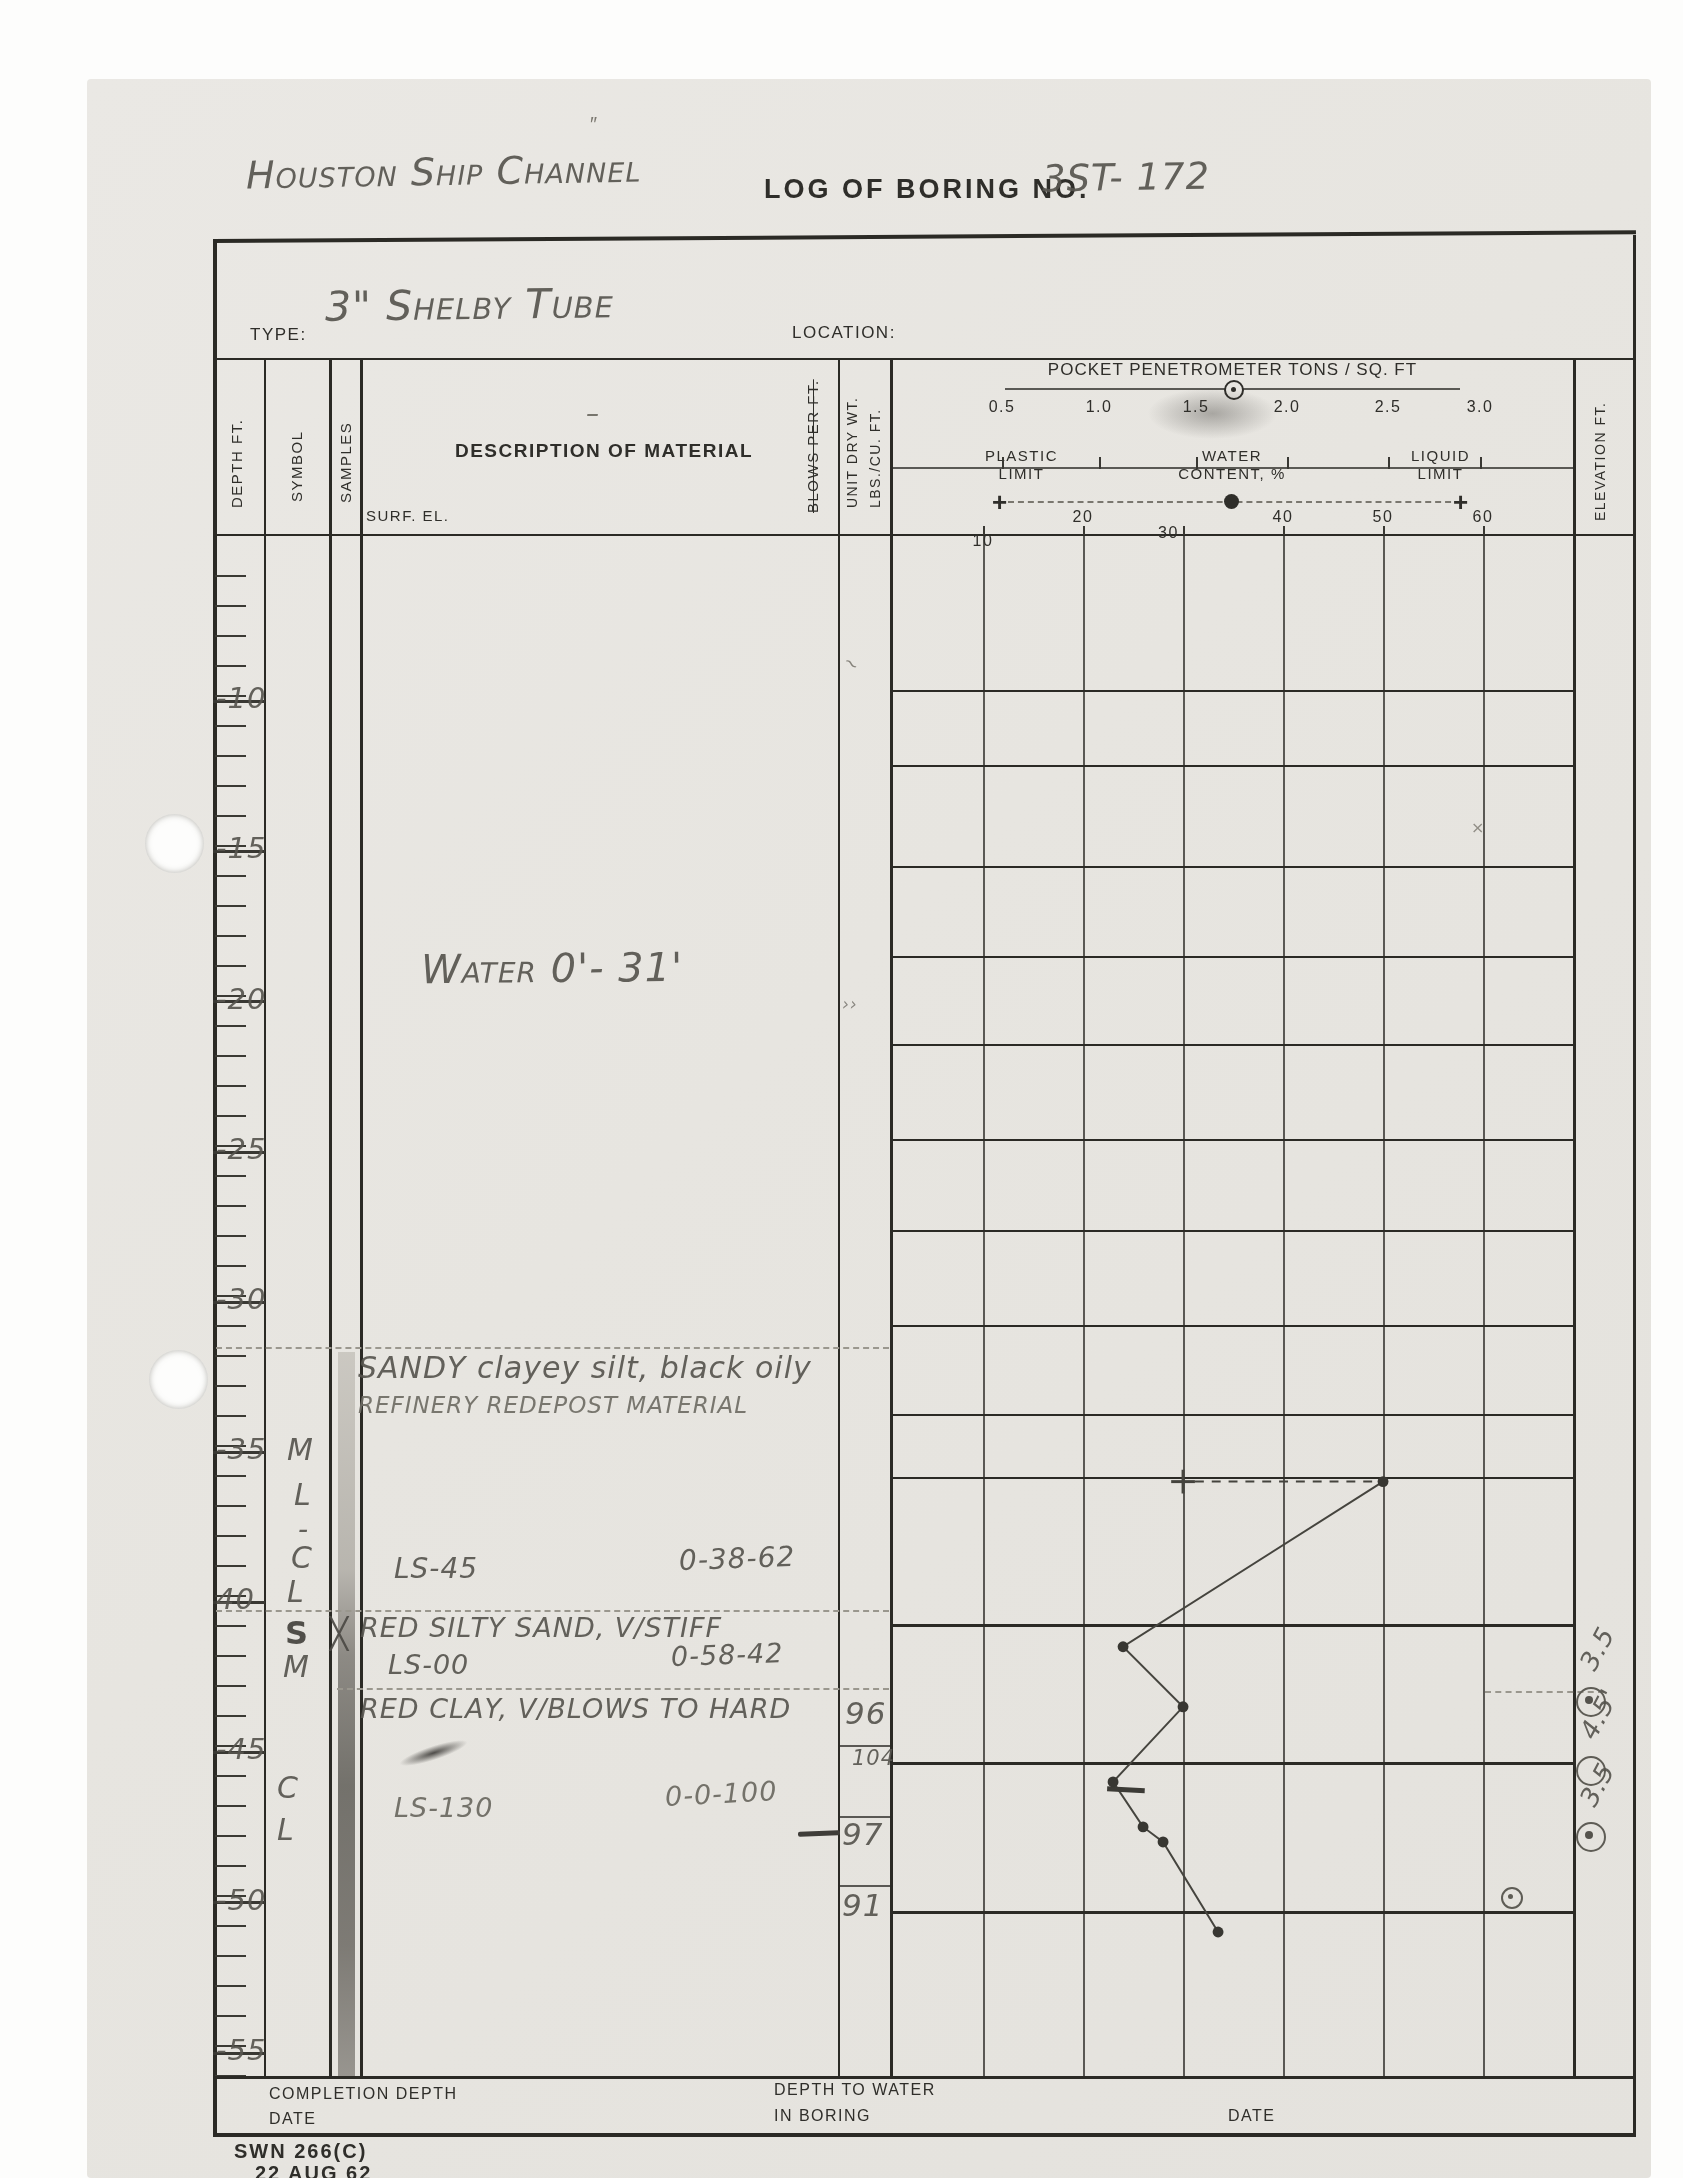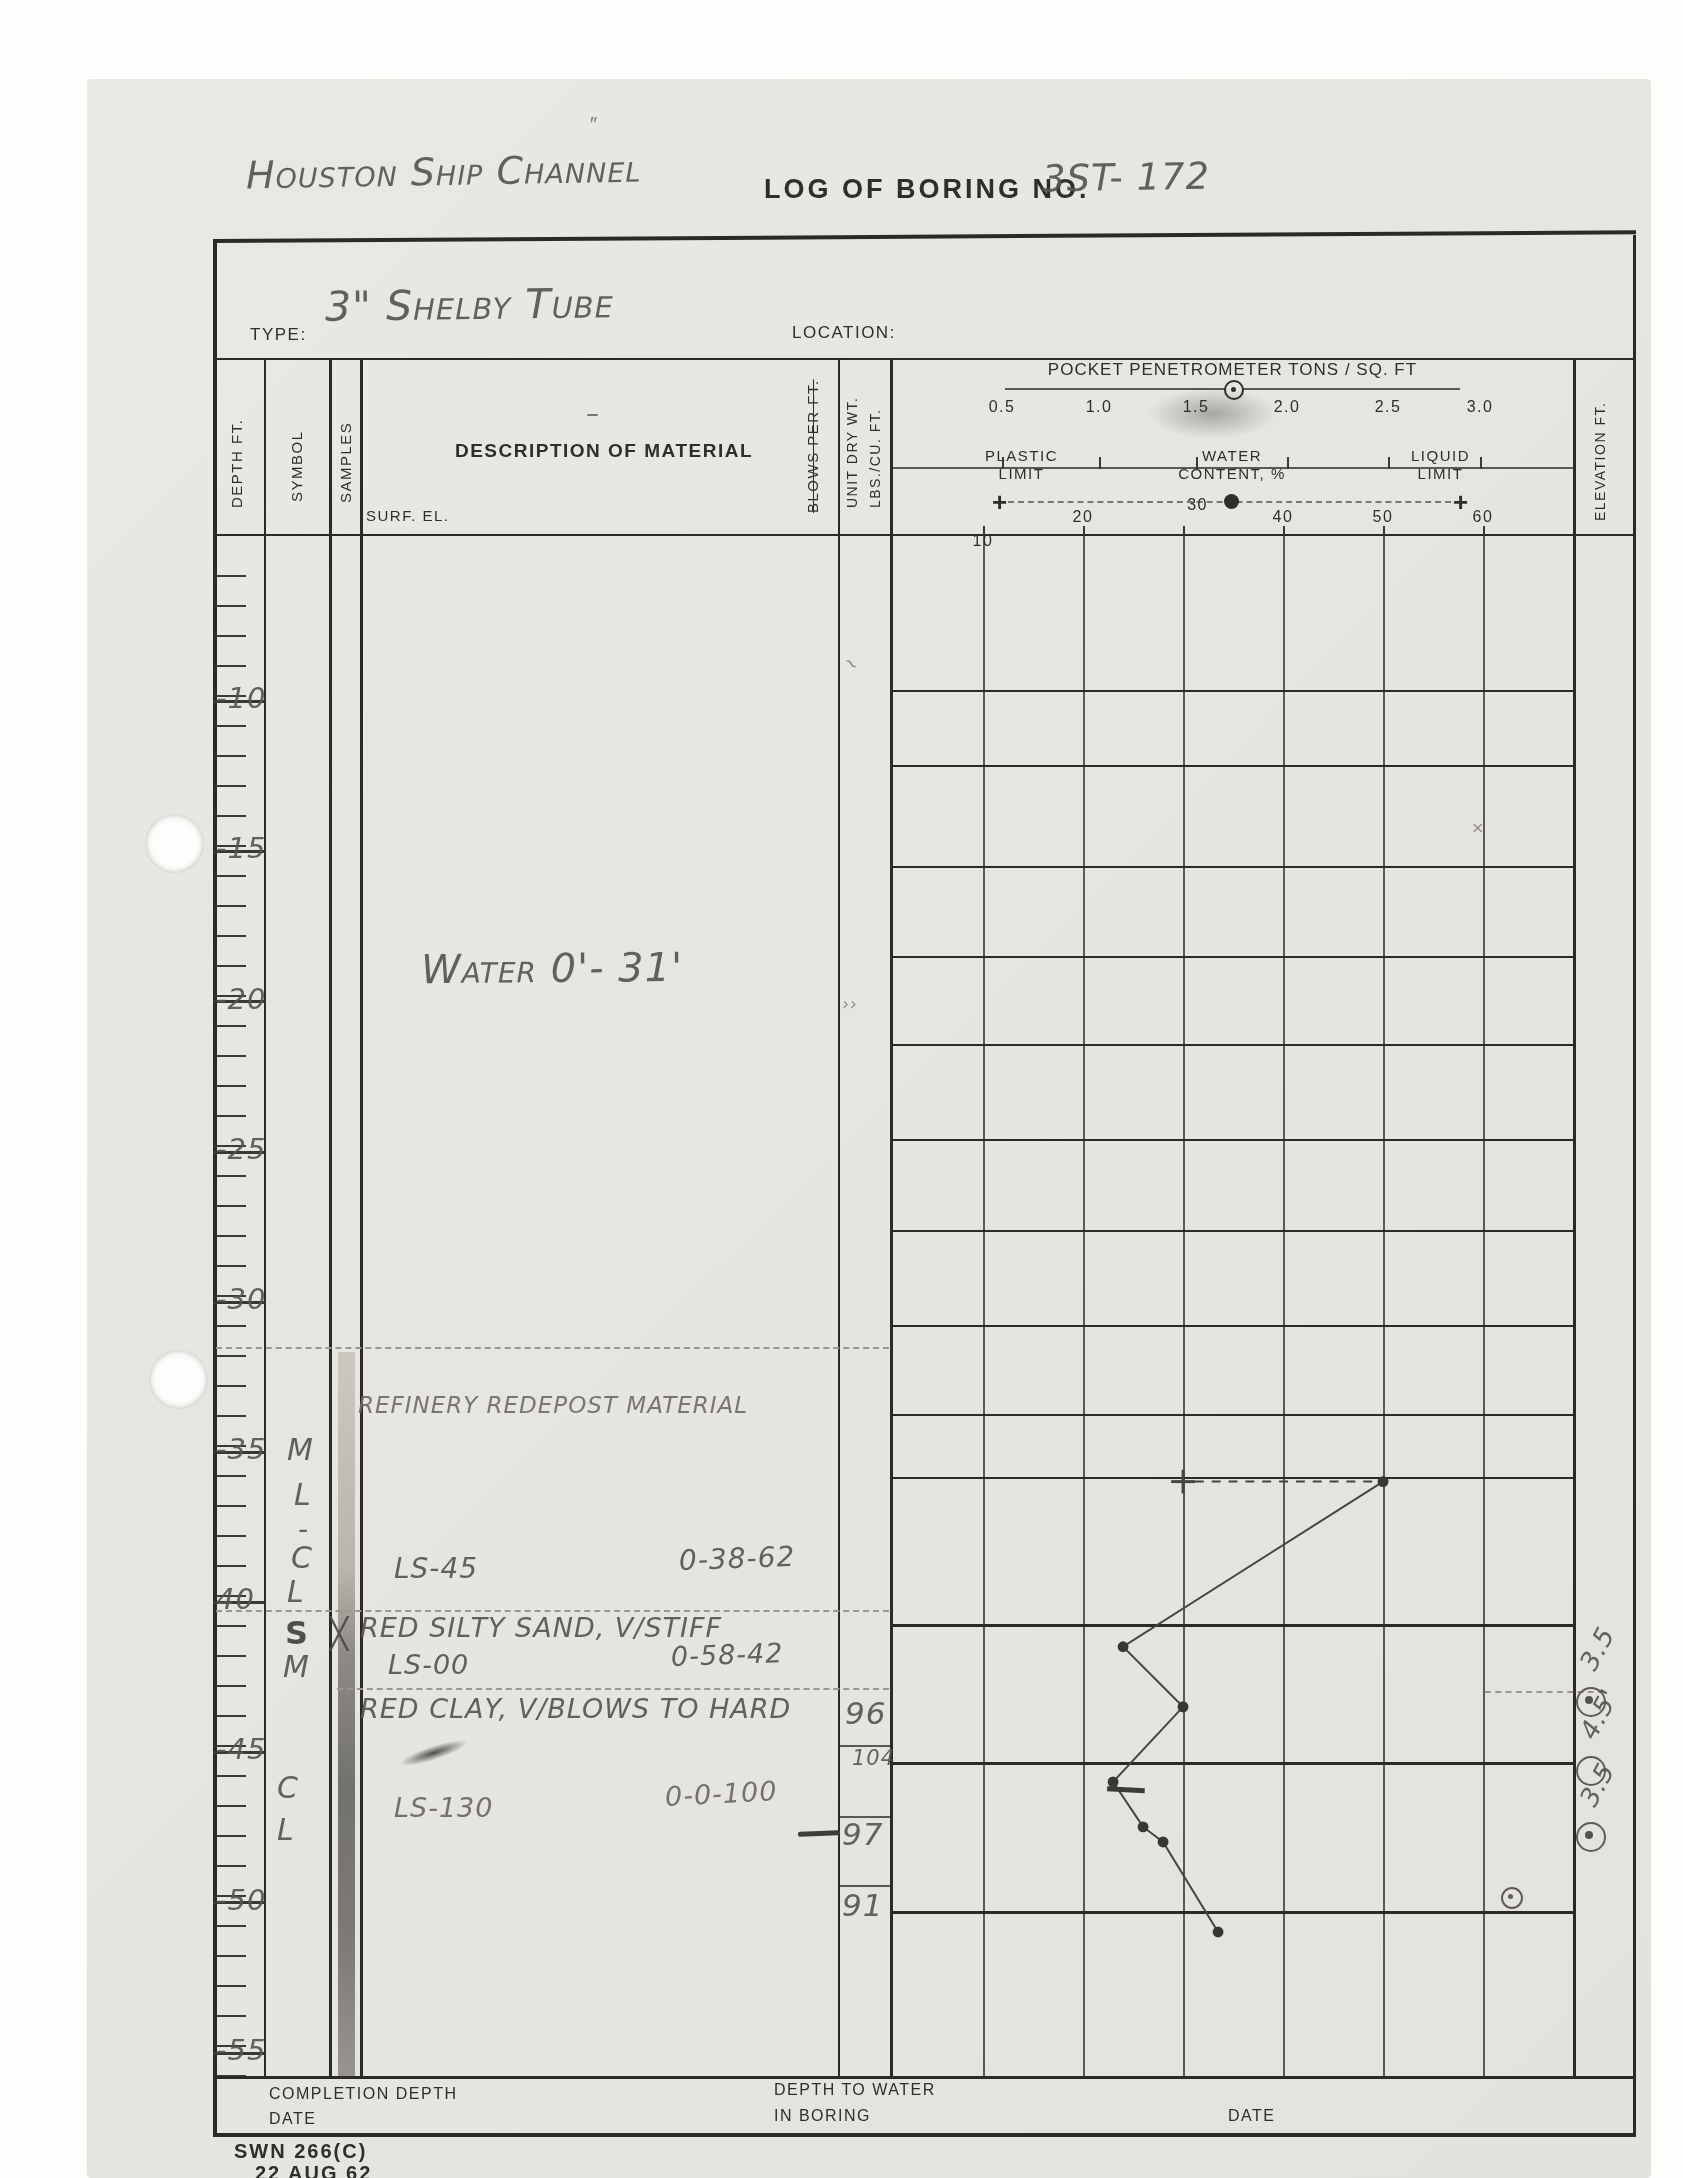--- a/index.html
+++ b/index.html
@@ -100,20 +100,21 @@
   <div class="abs dashlt" style="left:216px;top:1610px;width:673px;height:0;"></div>
   <div class="abs dashlt" style="left:337px;top:1688px;width:552px;height:0;"></div>
   <div class="abs dashlt" style="left:1485px;top:1691px;width:119px;height:0;"></div>
 
   <div class="abs lnl" style="left:839px;top:1745px;width:54px;height:2px;"></div>
   <div class="abs lnl" style="left:839px;top:1816px;width:54px;height:2px;"></div>
   <div class="abs lnl" style="left:839px;top:1885px;width:54px;height:2px;"></div>
   <div class="abs" style="left:798px;top:1831px;width:42px;height:5px;background:#3f3d39;transform:rotate(-2deg);border-radius:2px;"></div>
 
   <div class="abs hw hwcaps" style="left:421px;top:945px;font-size:40px;transform:rotate(-0.5deg);">Water 0'- 31'</div>
+  <div class="abs hw" style="left:358px;top:1350px;font-size:30px;">SANDY clayey silt, black oily</div>
   <div class="abs hw" style="left:358px;top:1392px;font-size:23px;color:#6f6d65;">REFINERY REDEPOST MATERIAL</div>
 
   <div class="abs hw" style="left:287px;top:1432px;font-size:30px;">M</div>
   <div class="abs hw" style="left:294px;top:1477px;font-size:30px;">L</div>
   <div class="abs hw" style="left:298px;top:1513px;font-size:28px;">-</div>
   <div class="abs hw" style="left:291px;top:1540px;font-size:30px;">C</div>
   <div class="abs hw" style="left:287px;top:1574px;font-size:30px;">L</div>
 
   <div class="abs hw" style="left:394px;top:1552px;font-size:28px;text-align:center;">LS-45</div>
   <div class="abs hw" style="left:679px;top:1542px;font-size:28px;transform:rotate(-2deg);">0-38-62</div>
@@ -177,21 +178,21 @@
       <div class="abs print" style="left: 1262px; top: 398px; width: 50px; font-size: 16px; text-align: center;">2.0</div>
       <div class="abs tick" style="left: 1287px; top: 457px; width: 2px; height: 12px;"></div>
       <div class="abs print" style="left: 1363px; top: 398px; width: 50px; font-size: 16px; text-align: center;">2.5</div>
       <div class="abs tick" style="left: 1388px; top: 457px; width: 2px; height: 12px;"></div>
       <div class="abs print" style="left: 1455px; top: 398px; width: 50px; font-size: 16px; text-align: center;">3.0</div>
       <div class="abs tick" style="left: 1480px; top: 457px; width: 2px; height: 12px;"></div>
       <div class="abs print" style="left: 958px; top: 508px; width: 50px; font-size: 16px; text-align: center; margin-top: 24px;">10</div>
       <div class="abs tick" style="left: 983px; top: 526px; width: 2px; height: 9px;"></div>
       <div class="abs print" style="left: 1058px; top: 508px; width: 50px; font-size: 16px; text-align: center;">20</div>
       <div class="abs tick" style="left: 1083px; top: 526px; width: 2px; height: 9px;"></div>
-      <div class="abs print" style="left: 1158px; top: 496px; width: 50px; font-size: 16px; text-align: right;">30</div>
+      <div class="abs print" style="left: 1158px; top: 524px; width: 50px; font-size: 16px; text-align: left;">30</div>
       <div class="abs tick" style="left: 1183px; top: 526px; width: 2px; height: 9px;"></div>
       <div class="abs print" style="left: 1258px; top: 508px; width: 50px; font-size: 16px; text-align: center;">40</div>
       <div class="abs tick" style="left: 1283px; top: 526px; width: 2px; height: 9px;"></div>
       <div class="abs print" style="left: 1358px; top: 508px; width: 50px; font-size: 16px; text-align: center;">50</div>
       <div class="abs tick" style="left: 1383px; top: 526px; width: 2px; height: 9px;"></div>
       <div class="abs print" style="left: 1458px; top: 508px; width: 50px; font-size: 16px; text-align: center;">60</div>
       <div class="abs tick" style="left: 1483px; top: 526px; width: 2px; height: 9px;"></div>
       <div class="abs tick" style="left: 213px; top: 700px; width: 52px; height: 3px;"></div>
       <div class="abs hw" style="left: 216px; top: 681px; font-size: 29px;">-10</div>
       <div class="abs tick" style="left: 213px; top: 850px; width: 52px; height: 3px;"></div>

